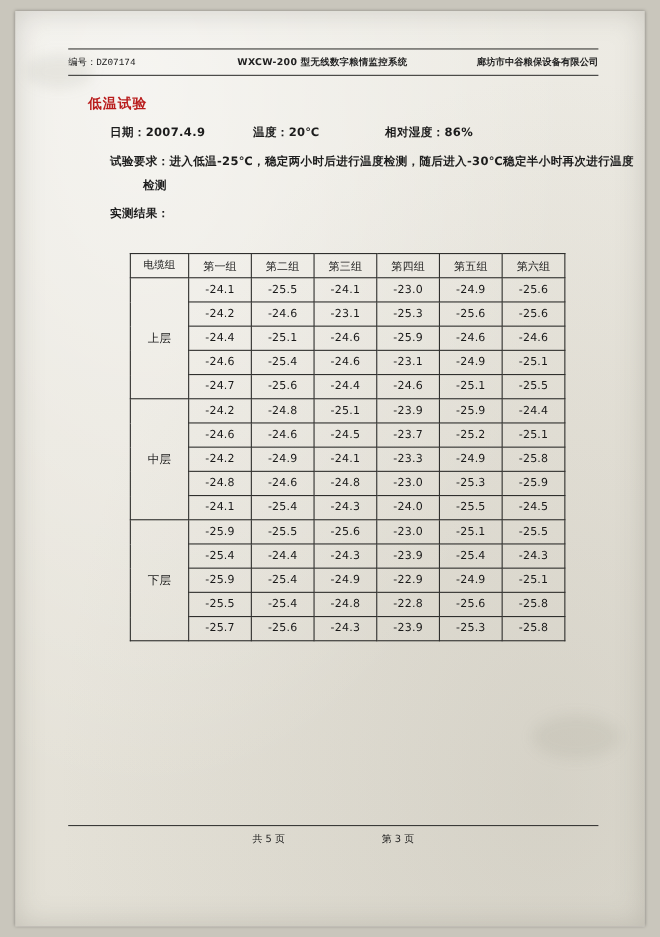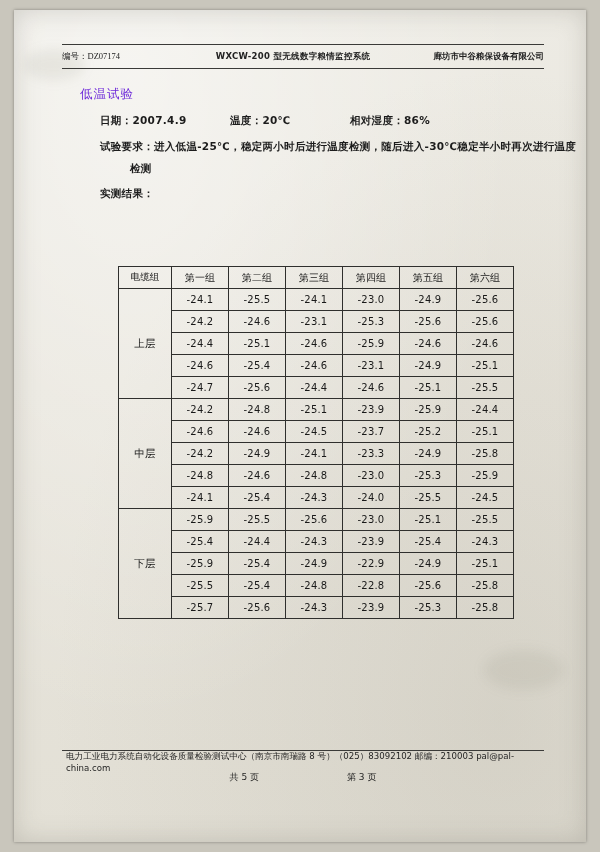--- a/index.html
+++ b/index.html
@@ -71,22 +71,22 @@
     text-align: right;
     font-weight: bold;
   }
 
   
   .title {
     position: absolute;
     left: 18px;
     top: 54px;
     font-size: 12.5px;
-    font-weight: normal;
-    color: #6d28d9;
+    font-weight: bold;
+    color: #b91c1c;
     letter-spacing: 1px;
   }
   .line {
     position: absolute;
     font-size: 10.5px;
     color: #1c1c1c;
     letter-spacing: 0.3px;
     white-space: nowrap;
     font-weight: bold;
   }
@@ -99,21 +99,20 @@
   .l-cap  { left: 20px; top: 178px; }
 
   
   .tbl {
     position: absolute;
     left: 56px;
     top: 198px;
     border-collapse: collapse;
     font-size: 10px;
     color: #191919;
-    margin-top: 36px;
   }
   .tbl td, .tbl th {
     border: 1px solid #2f2f2d;
     width: 56px;
     height: 21px;
     text-align: center;
     font-weight: normal;
     padding: 0;
     letter-spacing: 0.2px;
   }
@@ -166,21 +165,21 @@
     padding-left: 4px;
   }
   .ftr-row3 {
     height: 16px;
     display: flex;
     align-items: center;
     justify-content: center;
     gap: 88px;
     font-size: 9px;
   }
-  .mono { font-family: Liberation Serif, serif; }
+  .mono { font-family: Liberation Mono, monospace; }
 
   .smudge {
     position: absolute;
     pointer-events: none;
     border-radius: 50%;
     background: rgba(120,115,100,0.10);
     filter: blur(6px);
   }
   .edge-shade {
     position: absolute;
@@ -351,21 +350,20 @@
             <td>-24.3</td>
             <td>-23.9</td>
             <td>-25.3</td>
             <td>-25.8</td>
           </tr>
         </tbody>
     </table>
 
     <div class="ftr-rule"></div>
     <div class="ftr">
-      <div class="ftr-row2">电力工业电力系统自动化设备质量检验测试中心（南京市南瑞路 8 号）（025）83092102 邮编：210003 pal@pal-china.com</div>
       <div class="ftr-row3">
         <span>共  5  页</span>
         <span>第  3  页</span>
       </div>
     </div>
   </div>
   <div class="edge-shade"></div>
 </div>
 
 </body></html>

